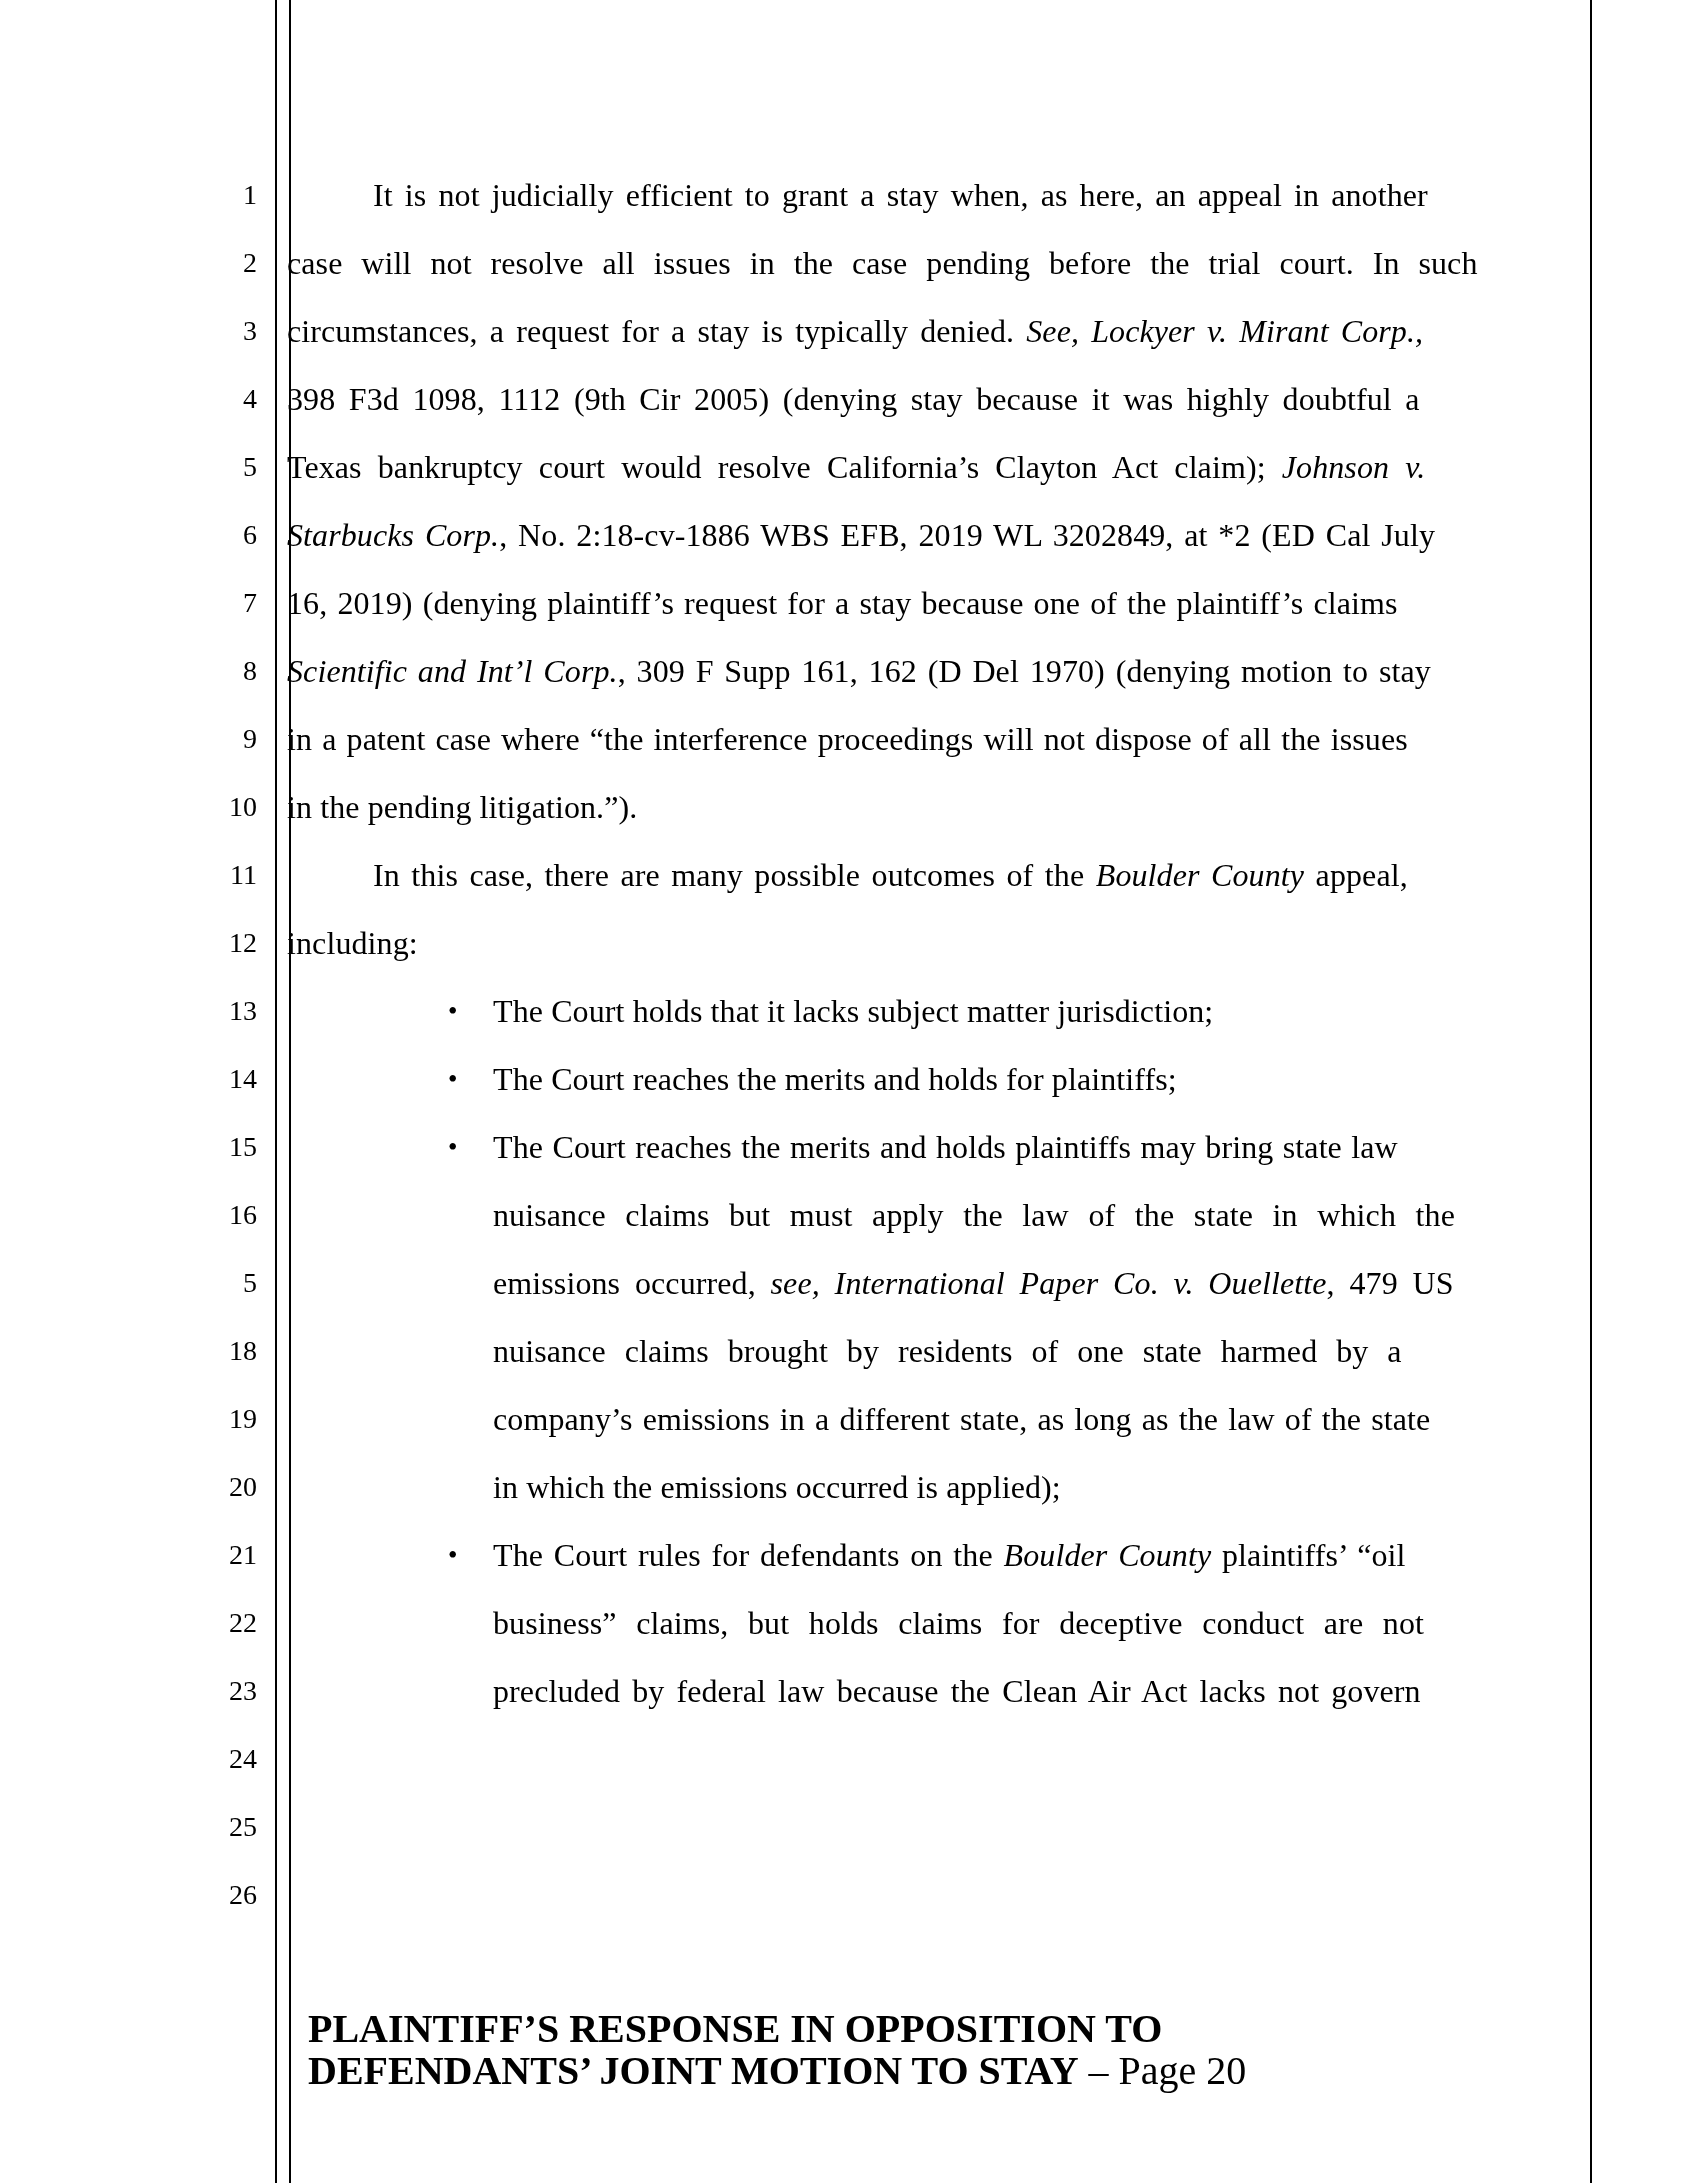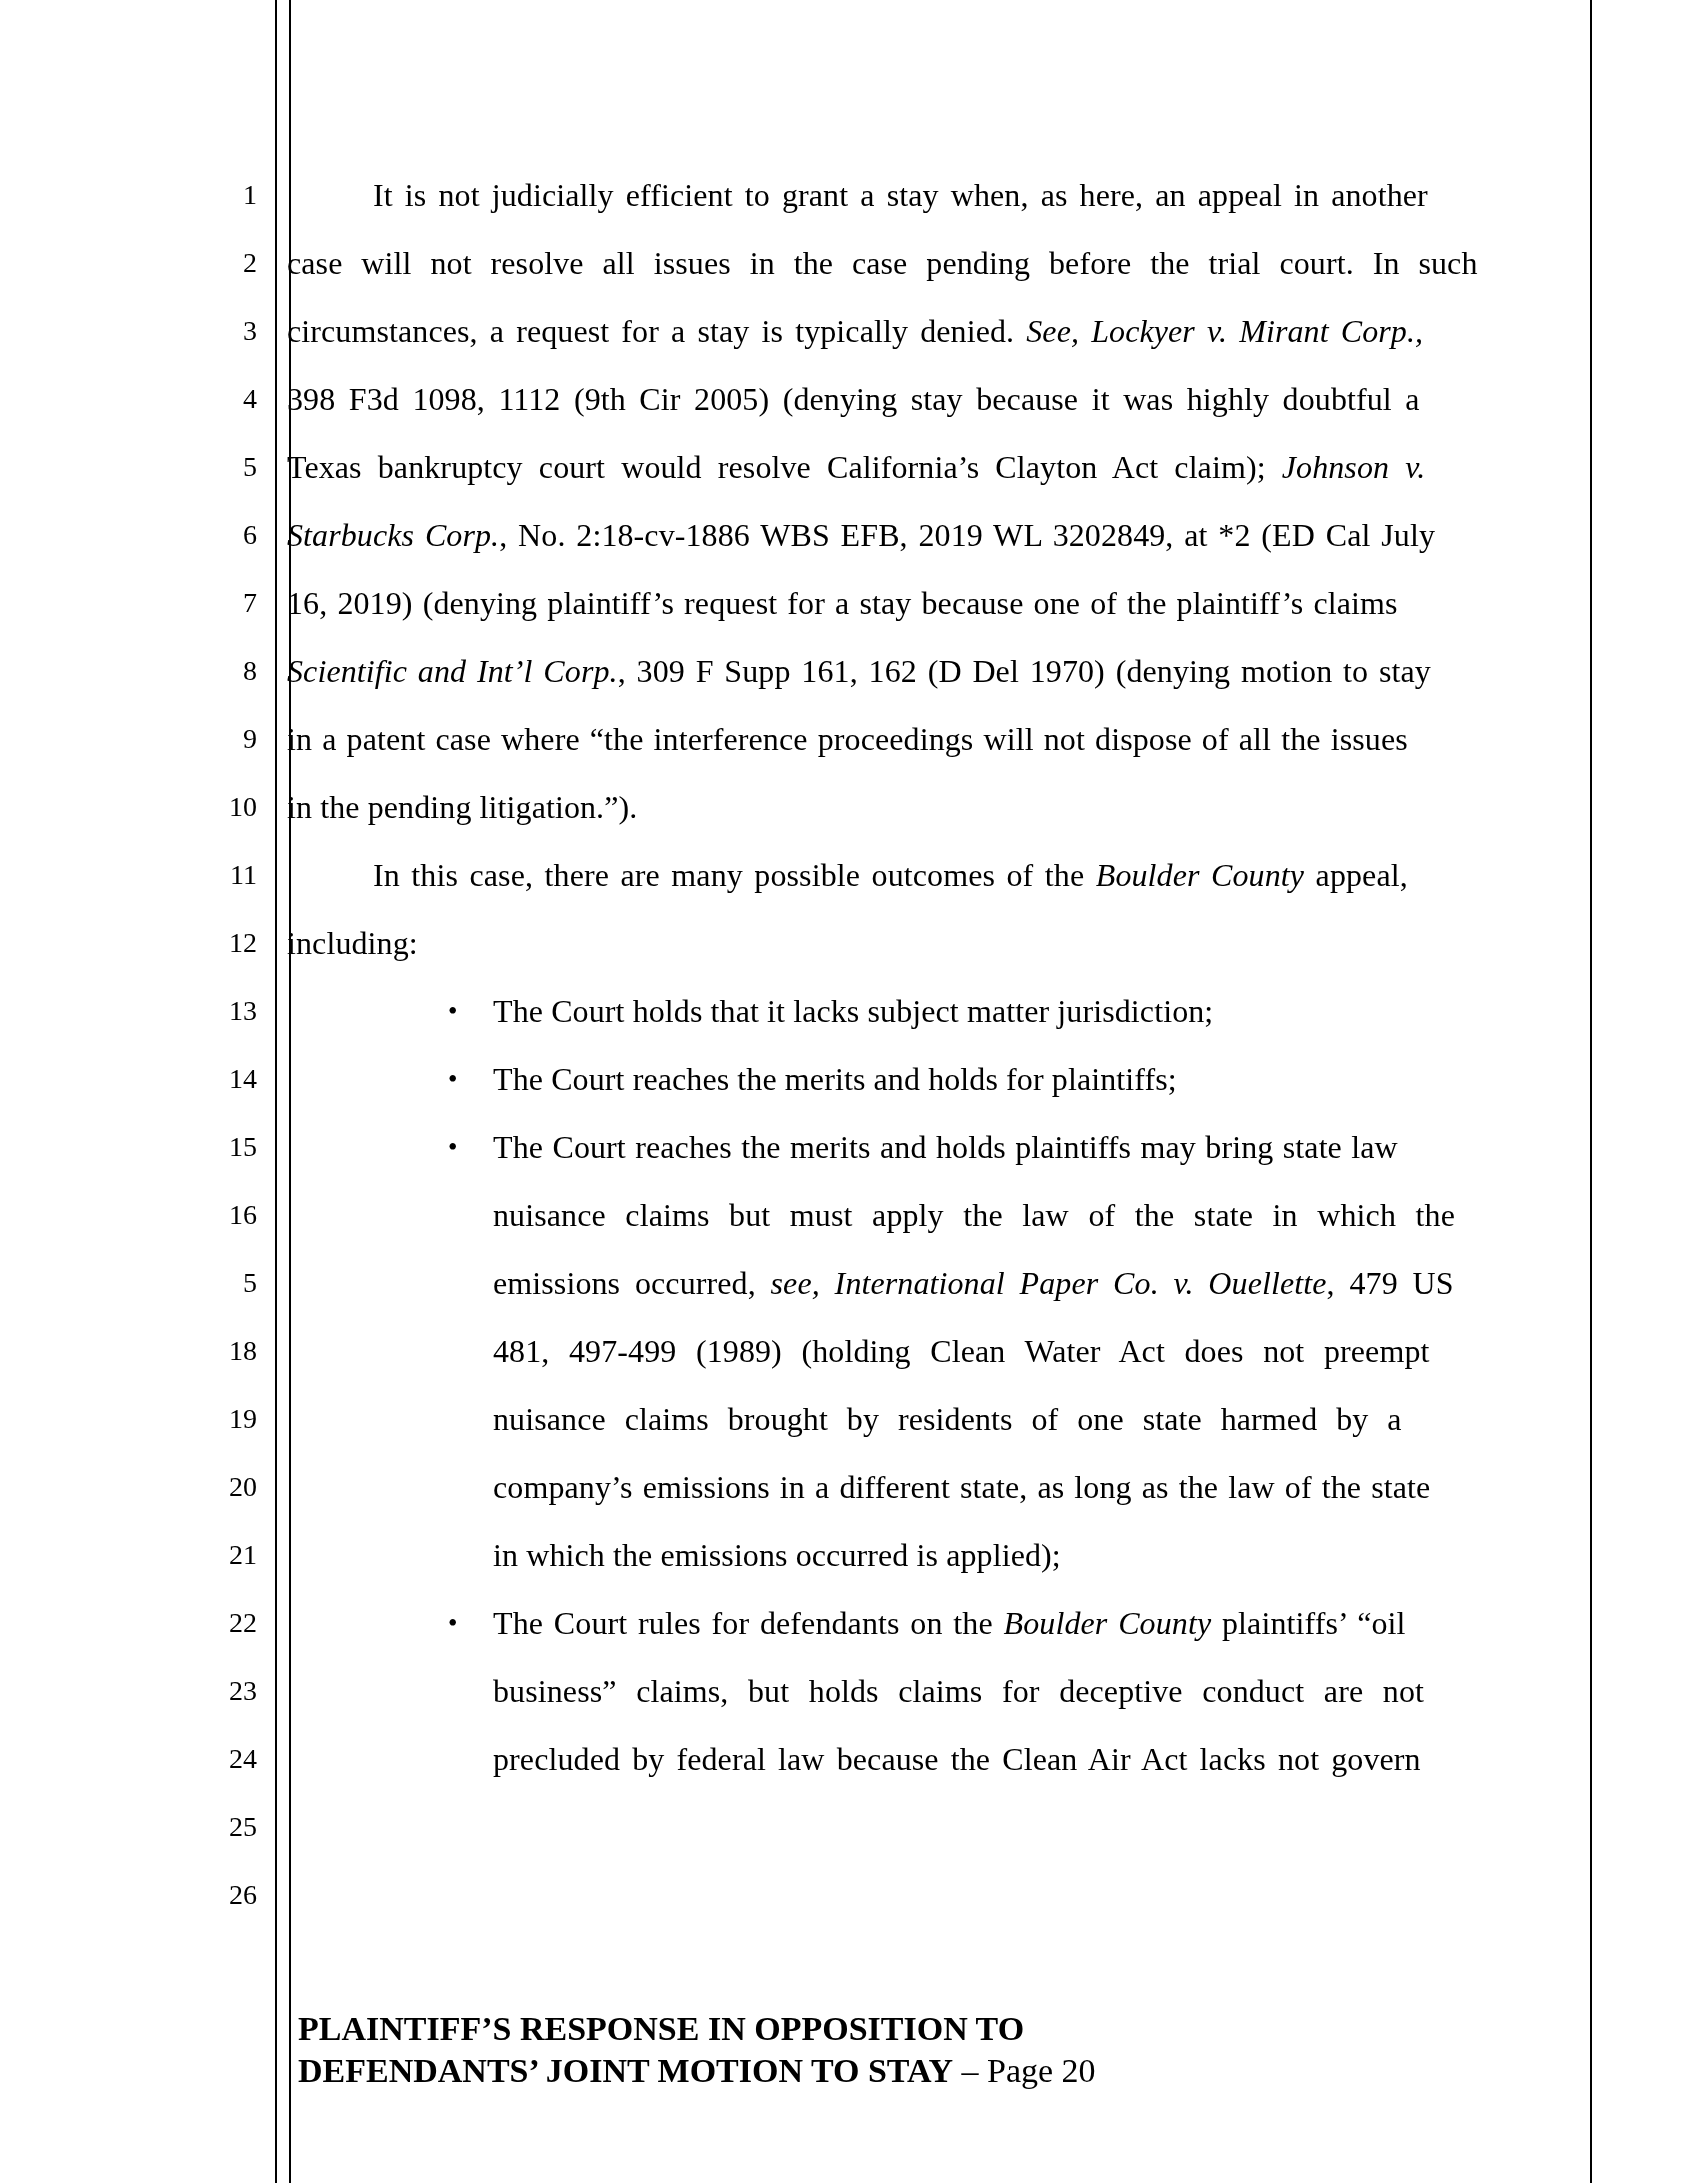--- a/index.html
+++ b/index.html
@@ -69,25 +69,25 @@
     top: 0;
     font-size: 27px;
   }
   .cont { padding-left: 206px; }
 
   i, .it { font-style: italic; }
 
   
   .footer {
     position: absolute;
-    left: 298px;
+    left: 308px;
     top: 2008px;
     width: 1282px;
     font-weight: bold;
-    font-size: 34px;
+    font-size: 40px;
     line-height: 42px;
     white-space: nowrap;
   }
   .footer .pagenum { font-weight: normal; }
 </style>
 </head>
 <body>
 
 <div class="page">
 
@@ -135,21 +135,20 @@
       <div class="tline" style="word-spacing: 2.7px;"><span><i>Scientific and Int’l Corp.</i>, 309 F Supp 161, 162 (D Del 1970) (denying motion to stay</span></div>
       <div class="tline" style="word-spacing: 2px;"><span>in a patent case where “the interference proceedings will not dispose of all the issues</span></div>
       <div class="tline"><span>in the pending litigation.”).</span></div>
       <div class="tline indent" style="word-spacing: 3.4px;"><span>In this case, there are many possible outcomes of the <i>Boulder County</i> appeal,</span></div>
       <div class="tline"><span>including:</span></div>
       <div class="tline bullet-row"><span class="bullet">•</span><span>The Court holds that it lacks subject matter jurisdiction;</span></div>
       <div class="tline bullet-row"><span class="bullet">•</span><span>The Court reaches the merits and holds for plaintiffs;</span></div>
       <div class="tline bullet-row" style="word-spacing: 1.3px;"><span class="bullet">•</span><span>The Court reaches the merits and holds plaintiffs may bring state law</span></div>
       <div class="tline cont" style="word-spacing: 11.5px;"><span>nuisance claims but must apply the law of the state in which the</span></div>
       <div class="tline cont" style="word-spacing: 6.7px;"><span>emissions occurred, <i>see, International Paper Co. v. Ouellette</i>, 479 US</span></div>
-      <div class="tline cont" style="word-spacing: 11.5px;"><span>481, 497-499 (1989) (holding Clean Water Act does not preempt</span></div>
       <div class="tline cont" style="word-spacing: 10.8px;"><span>nuisance claims brought by residents of one state harmed by a</span></div>
       <div class="tline cont" style="word-spacing: 2px;"><span>company’s emissions in a different state, as long as the law of the state</span></div>
       <div class="tline cont"><span>in which the emissions occurred is applied);</span></div>
       <div class="tline bullet-row" style="word-spacing: 2.7px;"><span class="bullet">•</span><span>The Court rules for defendants on the <i>Boulder County</i> plaintiffs’ “oil</span></div>
       <div class="tline cont" style="word-spacing: 11.5px;"><span>business” claims, but holds claims for deceptive conduct are not</span></div>
       <div class="tline cont" style="word-spacing: 4px;"><span>precluded by federal law because the Clean Air Act lacks not govern</span></div>
     </div>
 
   <div class="footer">
     <div>PLAINTIFF’S RESPONSE IN OPPOSITION TO</div>

